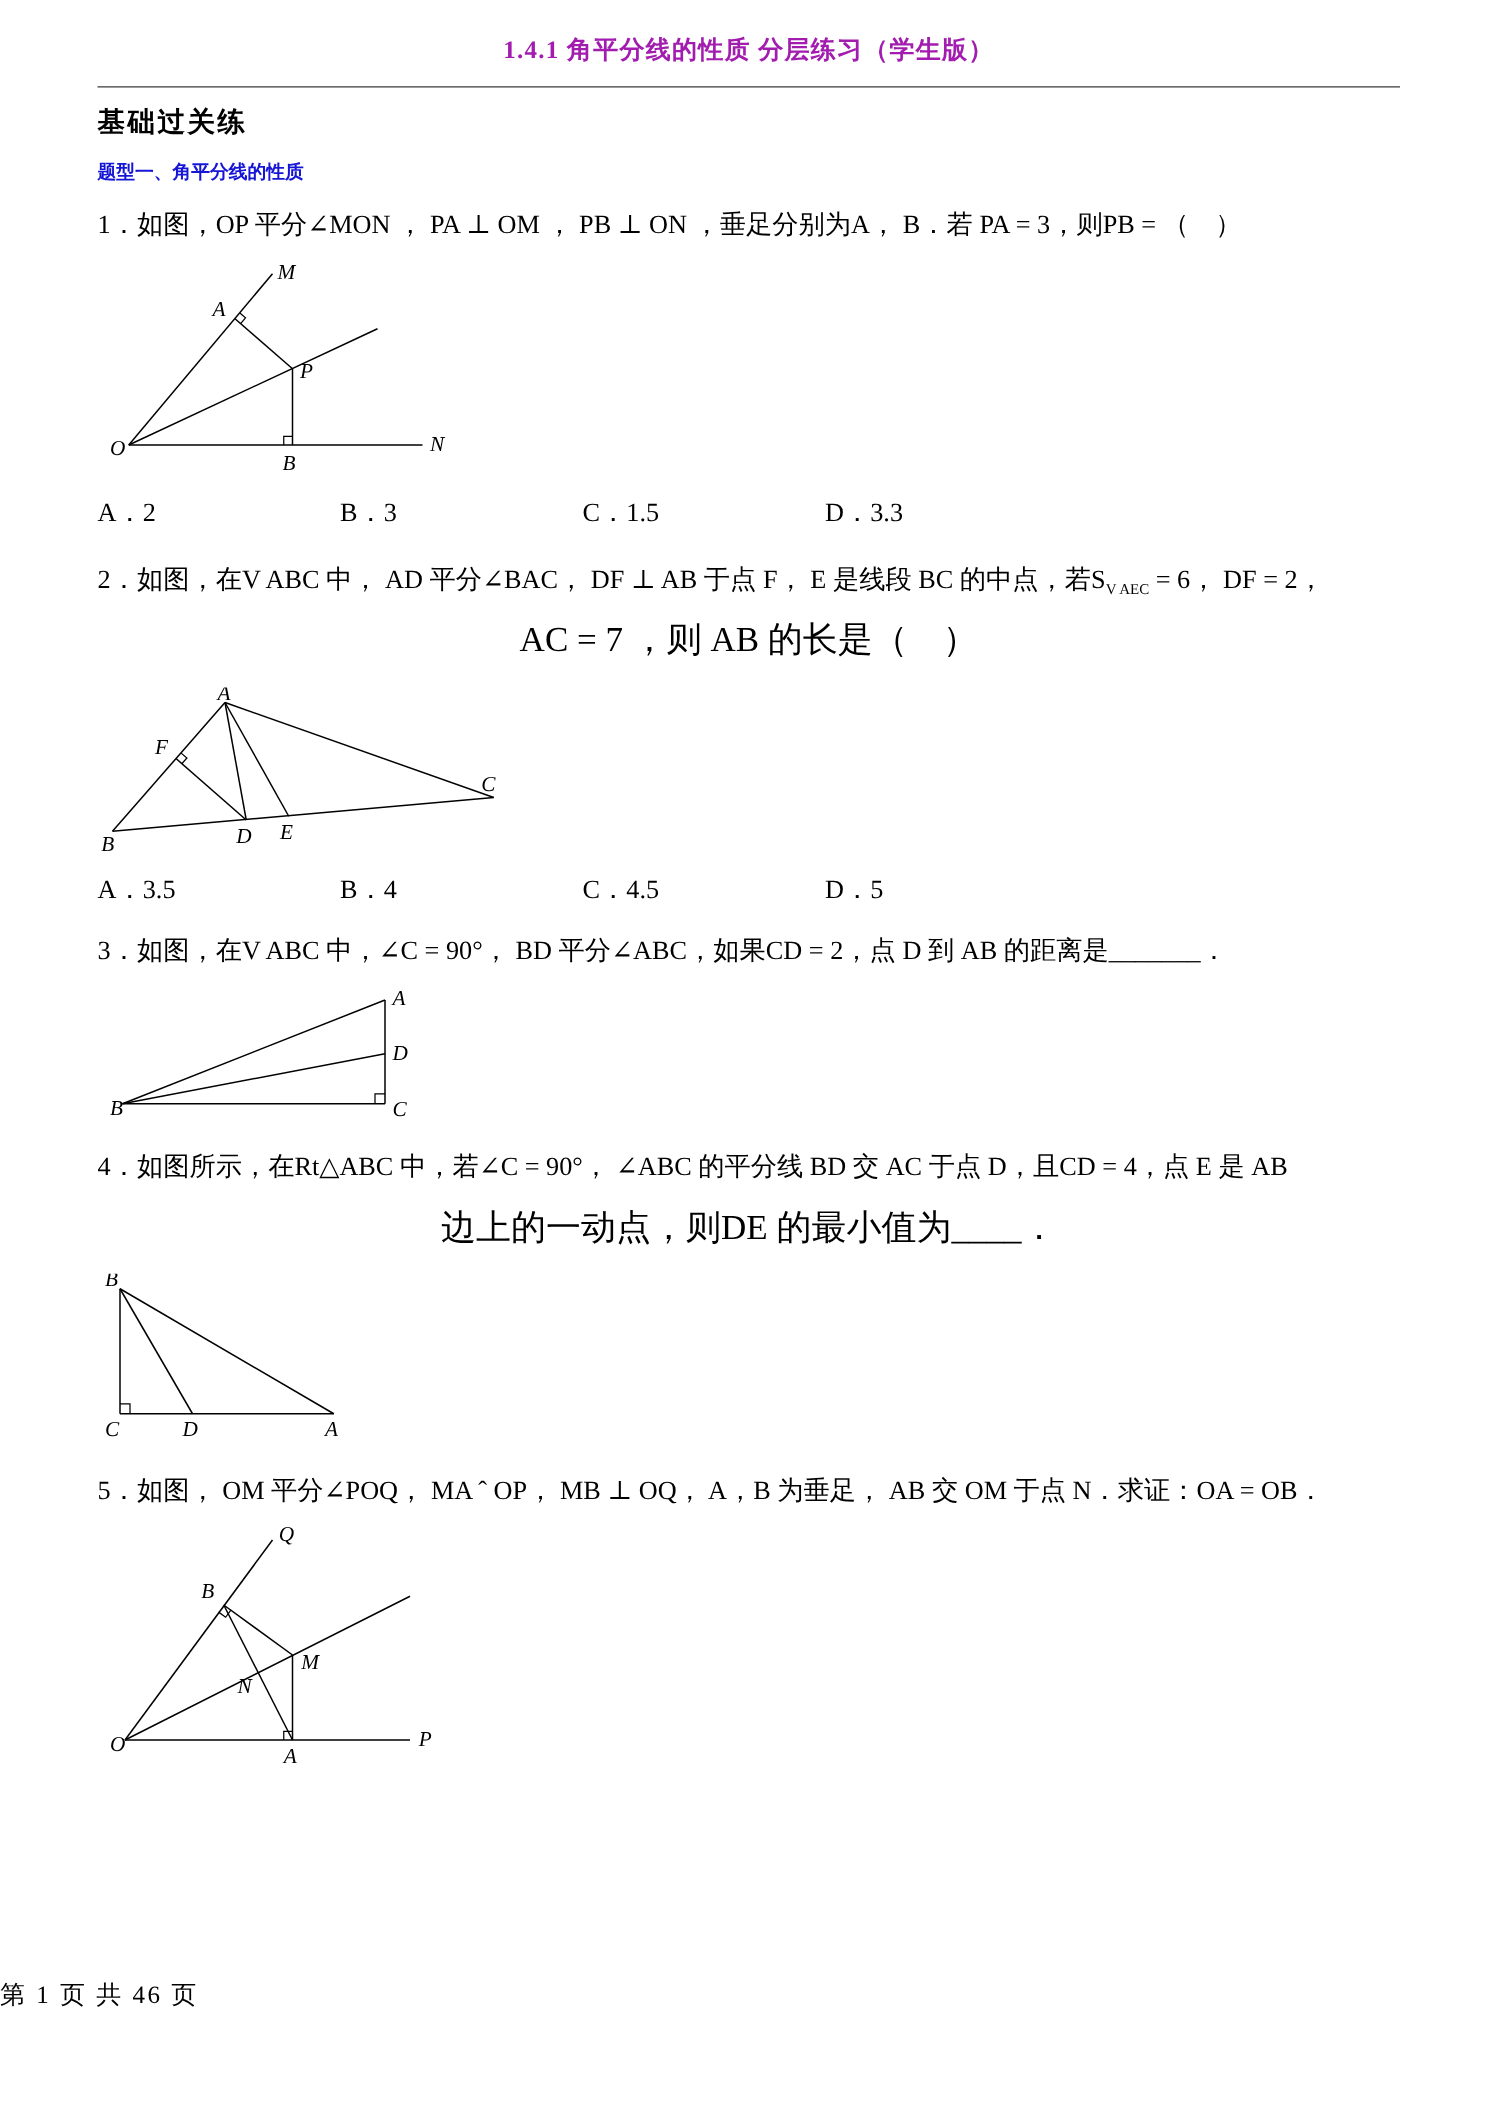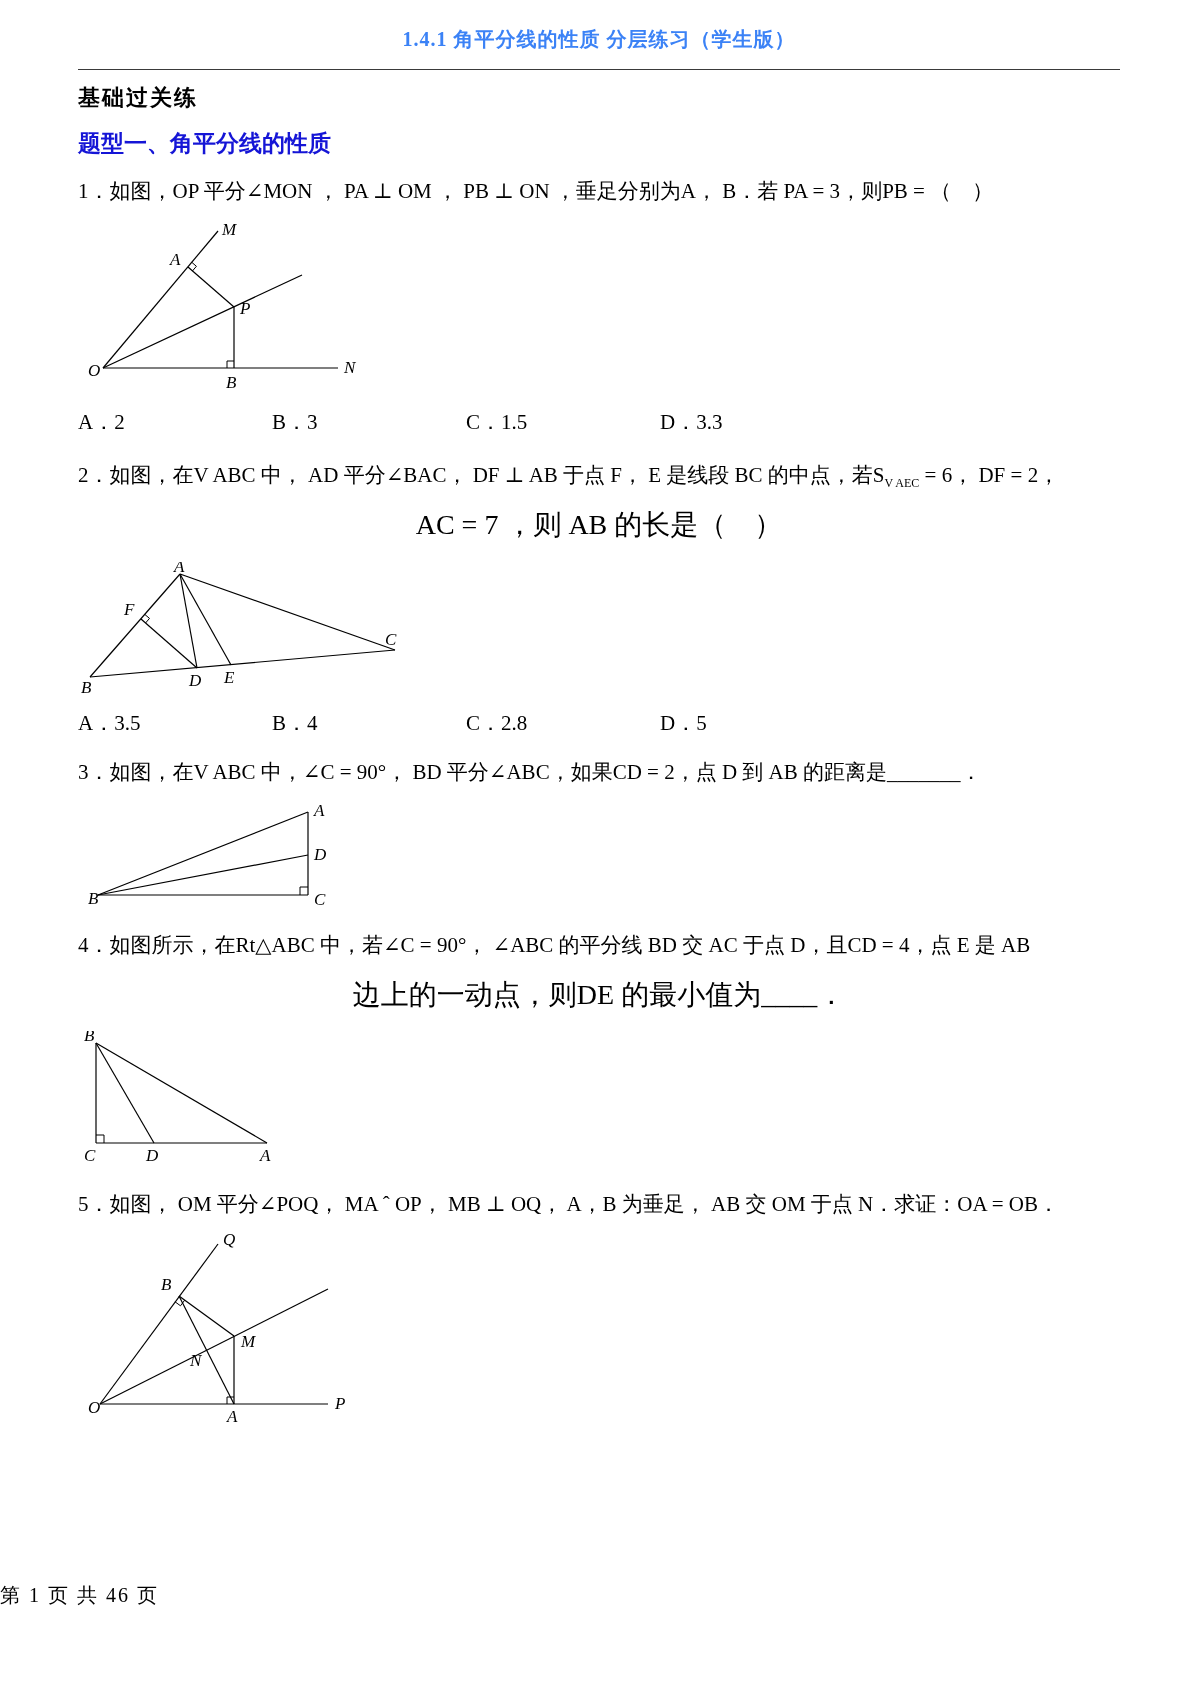--- a/index.html
+++ b/index.html
@@ -2,24 +2,24 @@
 <html><head>
 <meta charset="utf-8">
 <style>
   * { margin:0; padding:0; box-sizing:border-box; }
   html,body { background:#ffffff; }
   body {
     width:1190px; height:1682px; position:relative; overflow:hidden;
     font-family:"Liberation Serif","DejaVu Serif",serif; color:#000;
   }
   .content { padding:26px 70px 0 78px; }
-  .doc-title { text-align:center; font-size:20px; font-weight:bold; color:#3b82f6; letter-spacing:1px; }
+  .doc-title { text-align:center; font-size:20px; font-weight:bold; color:#a21caf; letter-spacing:1px; }
   .rule { border-bottom:1.5px solid #3a3a3a; margin-top:16px; }
   .section-title { text-align:left; font-size:22px; font-weight:bold; margin-top:13px; letter-spacing:2px; }
-  .topic { font-size:23px; font-weight:bold; color:#1515d6; margin-top:15px; }
+  .topic { font-size:15px; font-weight:bold; color:#1515d6; margin-top:15px; }
   .qtext { font-size:21px; line-height:1.85; margin-top:13px; }
   .qtext2 { font-size:28px; line-height:1.85; margin-top:4px;text-align:center; }
   .m { }
   .sb { font-size:12px; vertical-align:-5px; }
   .opts { display:flex; margin-top:9px; font-size:21px; }
   .opt { width:194px; }
   svg.fig { display:block; }
   #fig1 { margin:10px 0 2px 10px; }
   #fig2 { margin:12px 0 2px 2px; }
   #fig3 { margin:8px 0 2px 10px; }
@@ -79,21 +79,21 @@
       <text class="flabel" x="94" y="10">A</text>
       <text class="flabel" x="44" y="53">F</text>
       <text class="flabel" x="1" y="131">B</text>
       <text class="flabel" x="109" y="124">D</text>
       <text class="flabel" x="144" y="121">E</text>
       <text class="flabel" x="305" y="83">C</text>
     </svg>
     <div class="opts">
       <span class="opt">A．3.5</span>
       <span class="opt">B．4</span>
-      <span class="opt">C．2.8</span>
+      <span class="opt">C．4.5</span>
       <span class="opt">D．5</span>
     </div>
   </div>
 
   <div>
     <p class="qtext" style="margin-top:16px"><span>3．如图，在</span><span class="m">V ABC </span><span>中，</span><span class="m">∠C</span><span> = 90°</span><span>， </span><span class="m">BD</span><span> 平分</span><span class="m">∠ABC</span><span>，如果</span><span class="m">CD</span><span> = 2</span><span>，点 </span><span class="m">D</span><span> 到 </span><span class="m">AB</span><span> 的距离是_______．</span></p>
     <svg id="fig3" class="fig" width="270" height="112" viewBox="0 0 270 112">
       <line x1="10" y1="95" x2="220" y2="95"></line>
       <line x1="220" y1="95" x2="220" y2="12"></line>
       <line x1="220" y1="12" x2="10" y2="95"></line>

